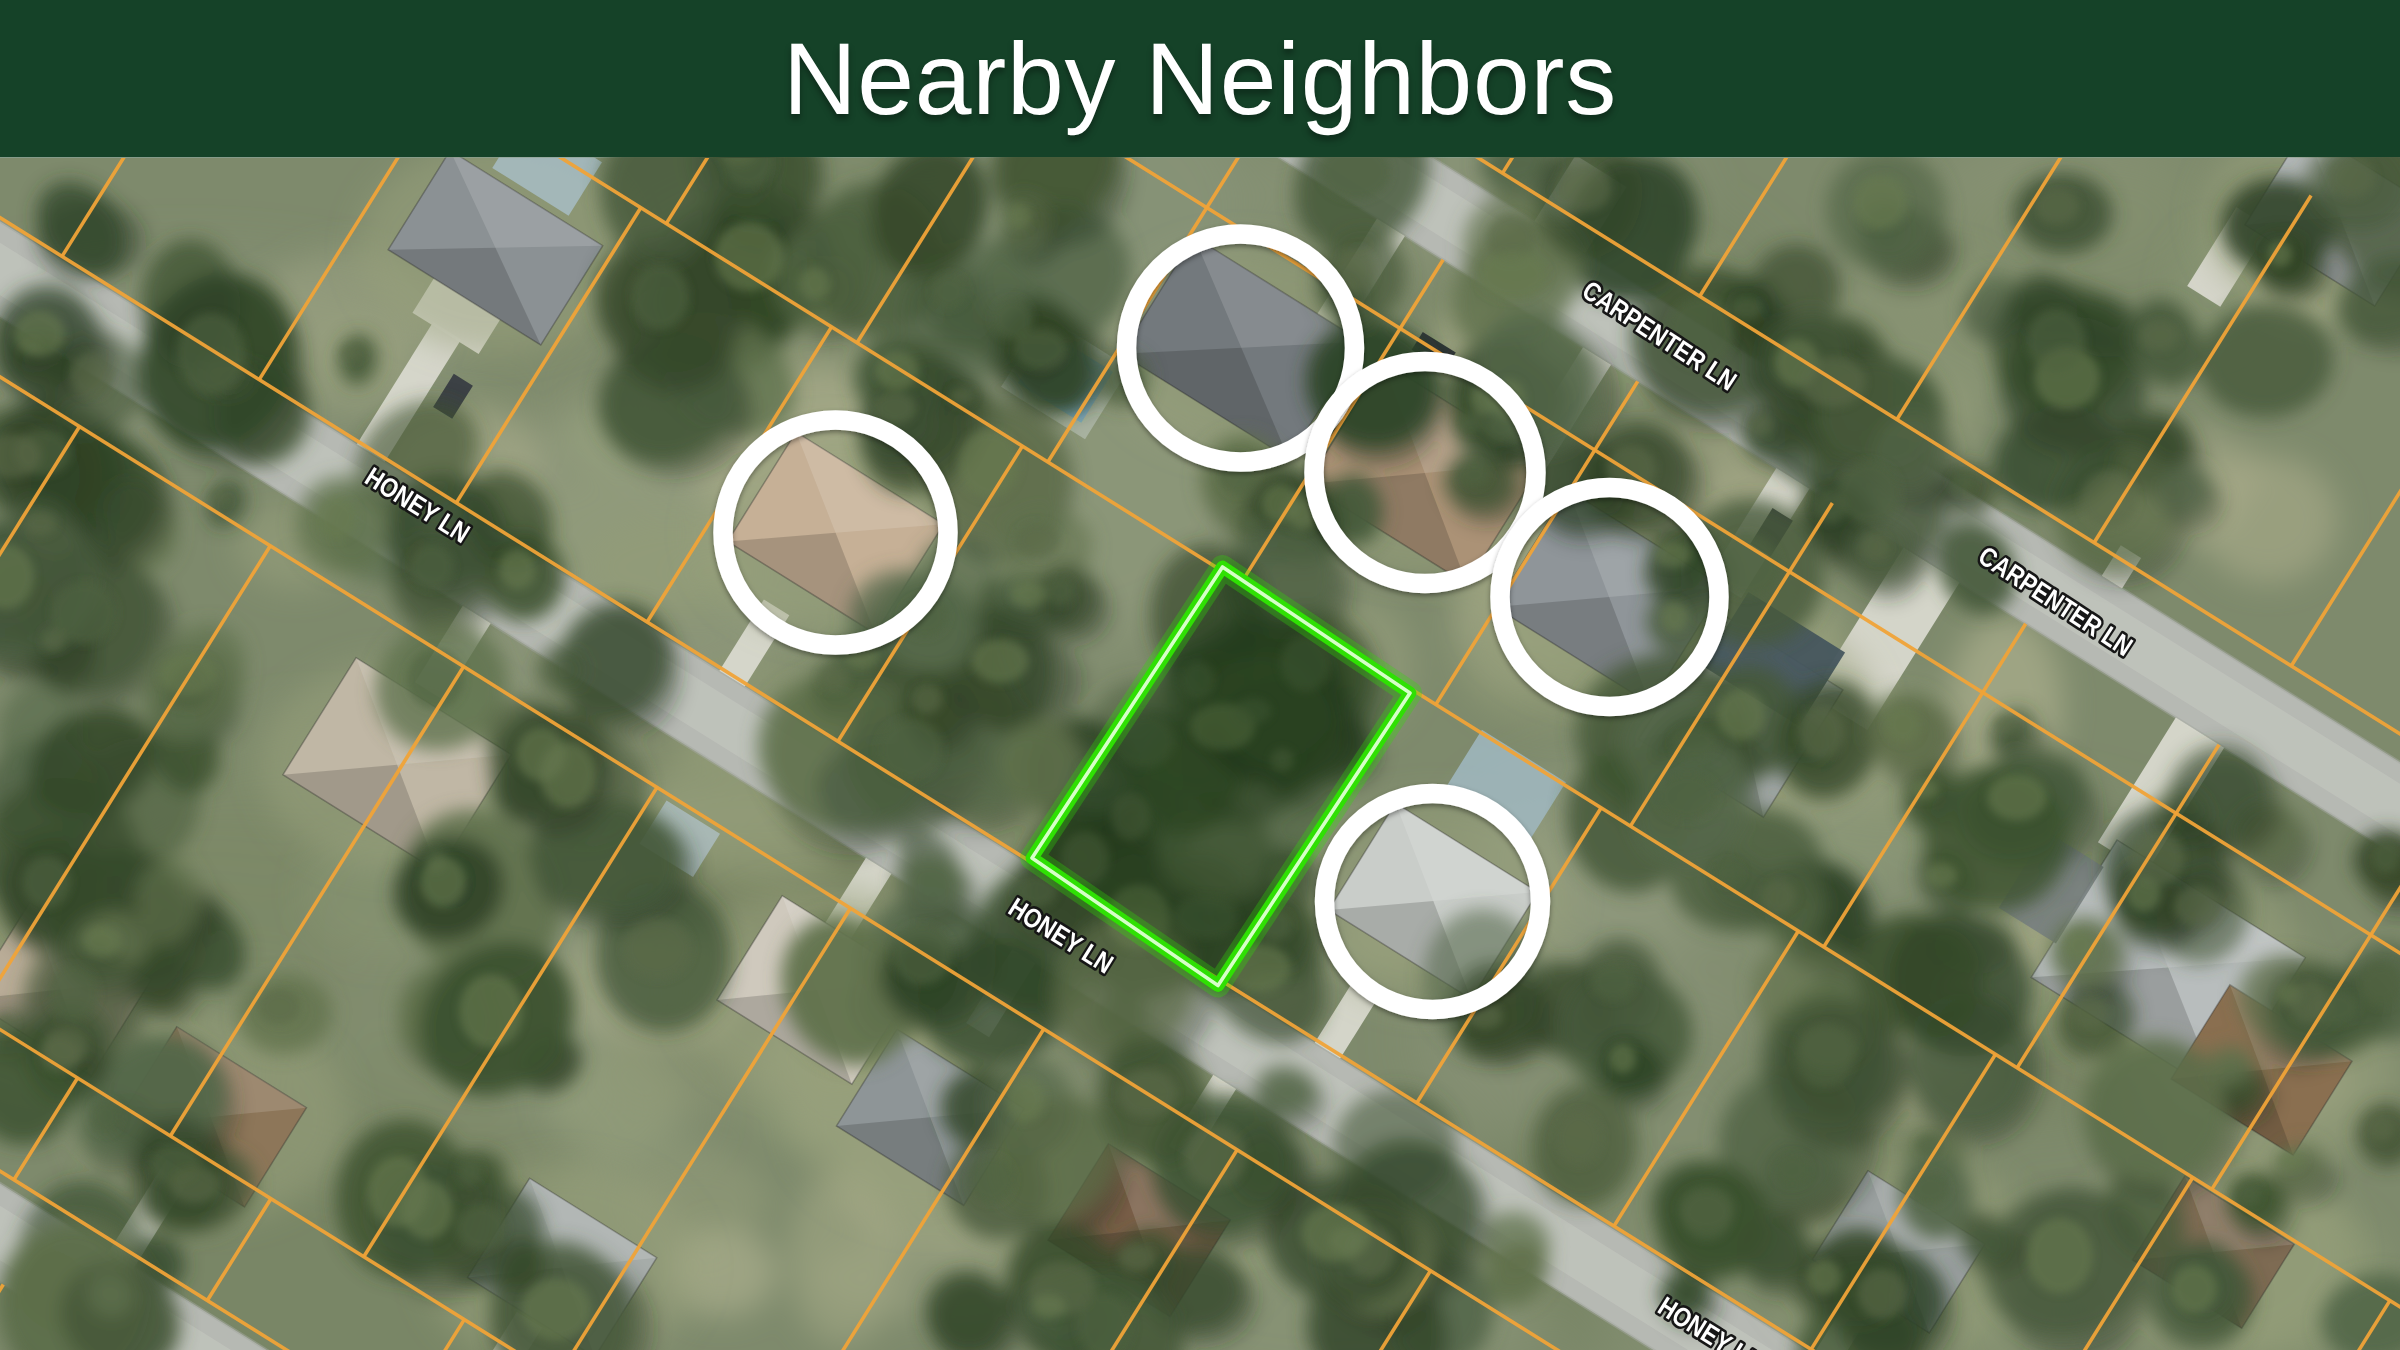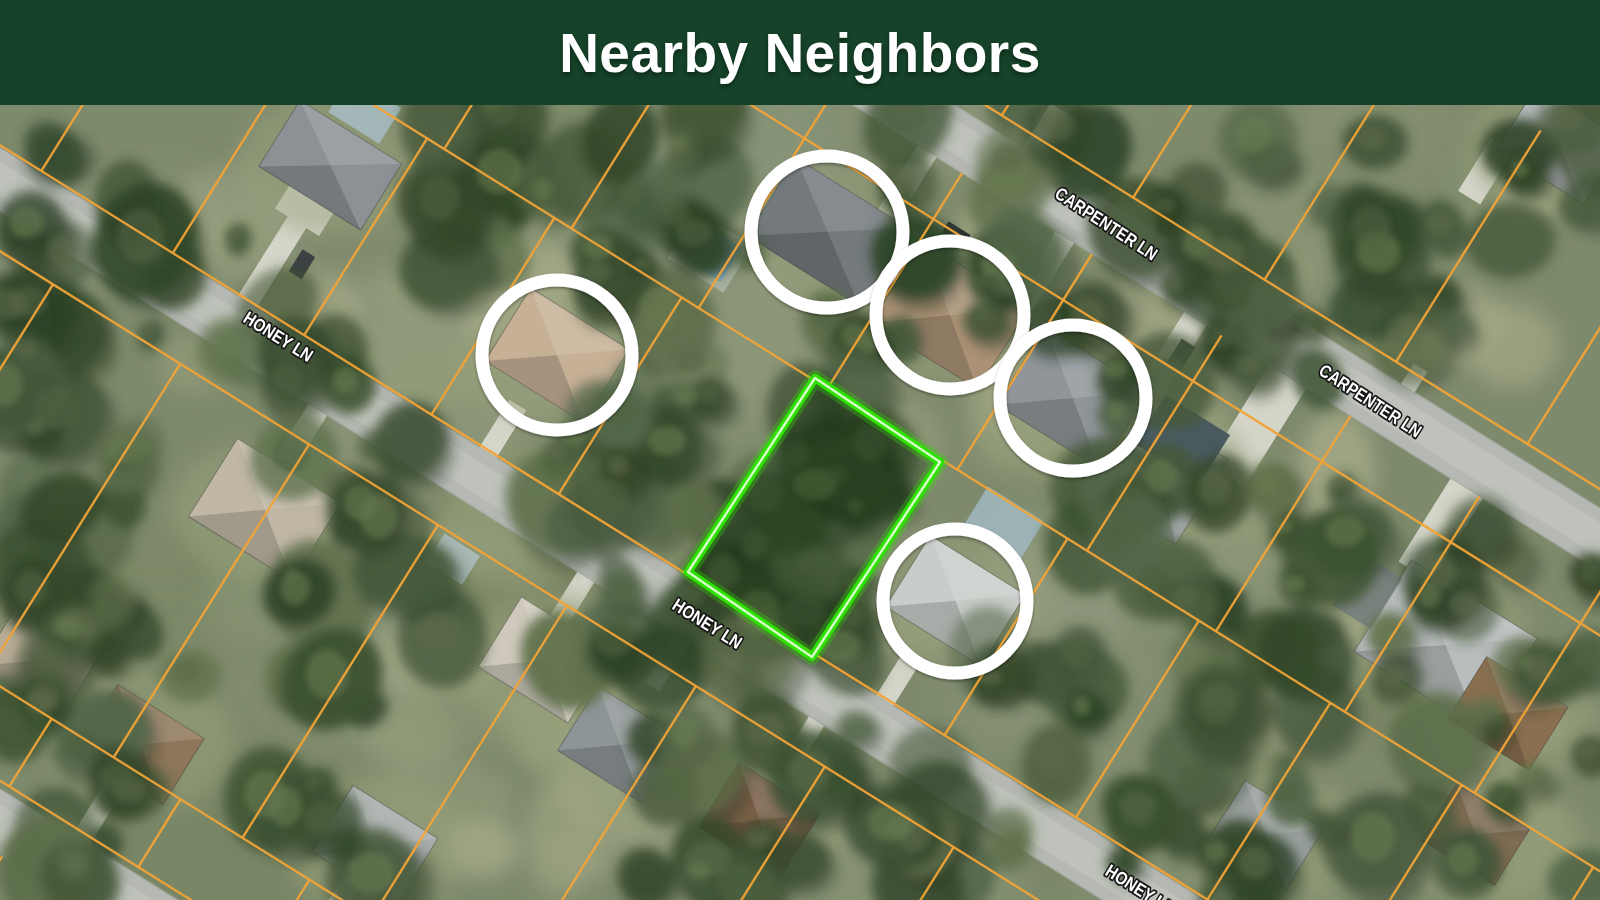--- a/index.html
+++ b/index.html
@@ -1,18 +1,18 @@
 <!DOCTYPE html>
 <html><head>
 <meta charset="utf-8">
 <style>
   html,body{margin:0;padding:0;background:#fff;}
   .stage{position:relative;width:1600px;height:900px;overflow:hidden;font-family:"Liberation Sans",sans-serif;}
   .banner{position:absolute;left:0;top:0;width:1600px;height:105px;display:flex;align-items:center;justify-content:center;}
-  .banner h1{margin:0;font-size:55px;font-weight:bold;letter-spacing:.5px;text-shadow:0 3px 4px rgba(0,0,0,.35);}
+  .banner h1{margin:0;font-size:68px;font-weight:normal;letter-spacing:.5px;text-shadow:0 3px 4px rgba(0,0,0,.35);}
   .mapwrap{position:absolute;left:0;top:105px;width:1600px;height:795px;}
   svg{display:block;}
   text.street{font-family:"Liberation Sans",sans-serif;font-weight:bold;font-size:18px;fill:#fff;
     stroke:#161616;stroke-width:3.6px;paint-order:stroke;stroke-linejoin:round;}
 </style>
 </head>
 <body>
 
 <div class="stage">
   <div class="banner" style="background: rgb(21, 66, 40);">

